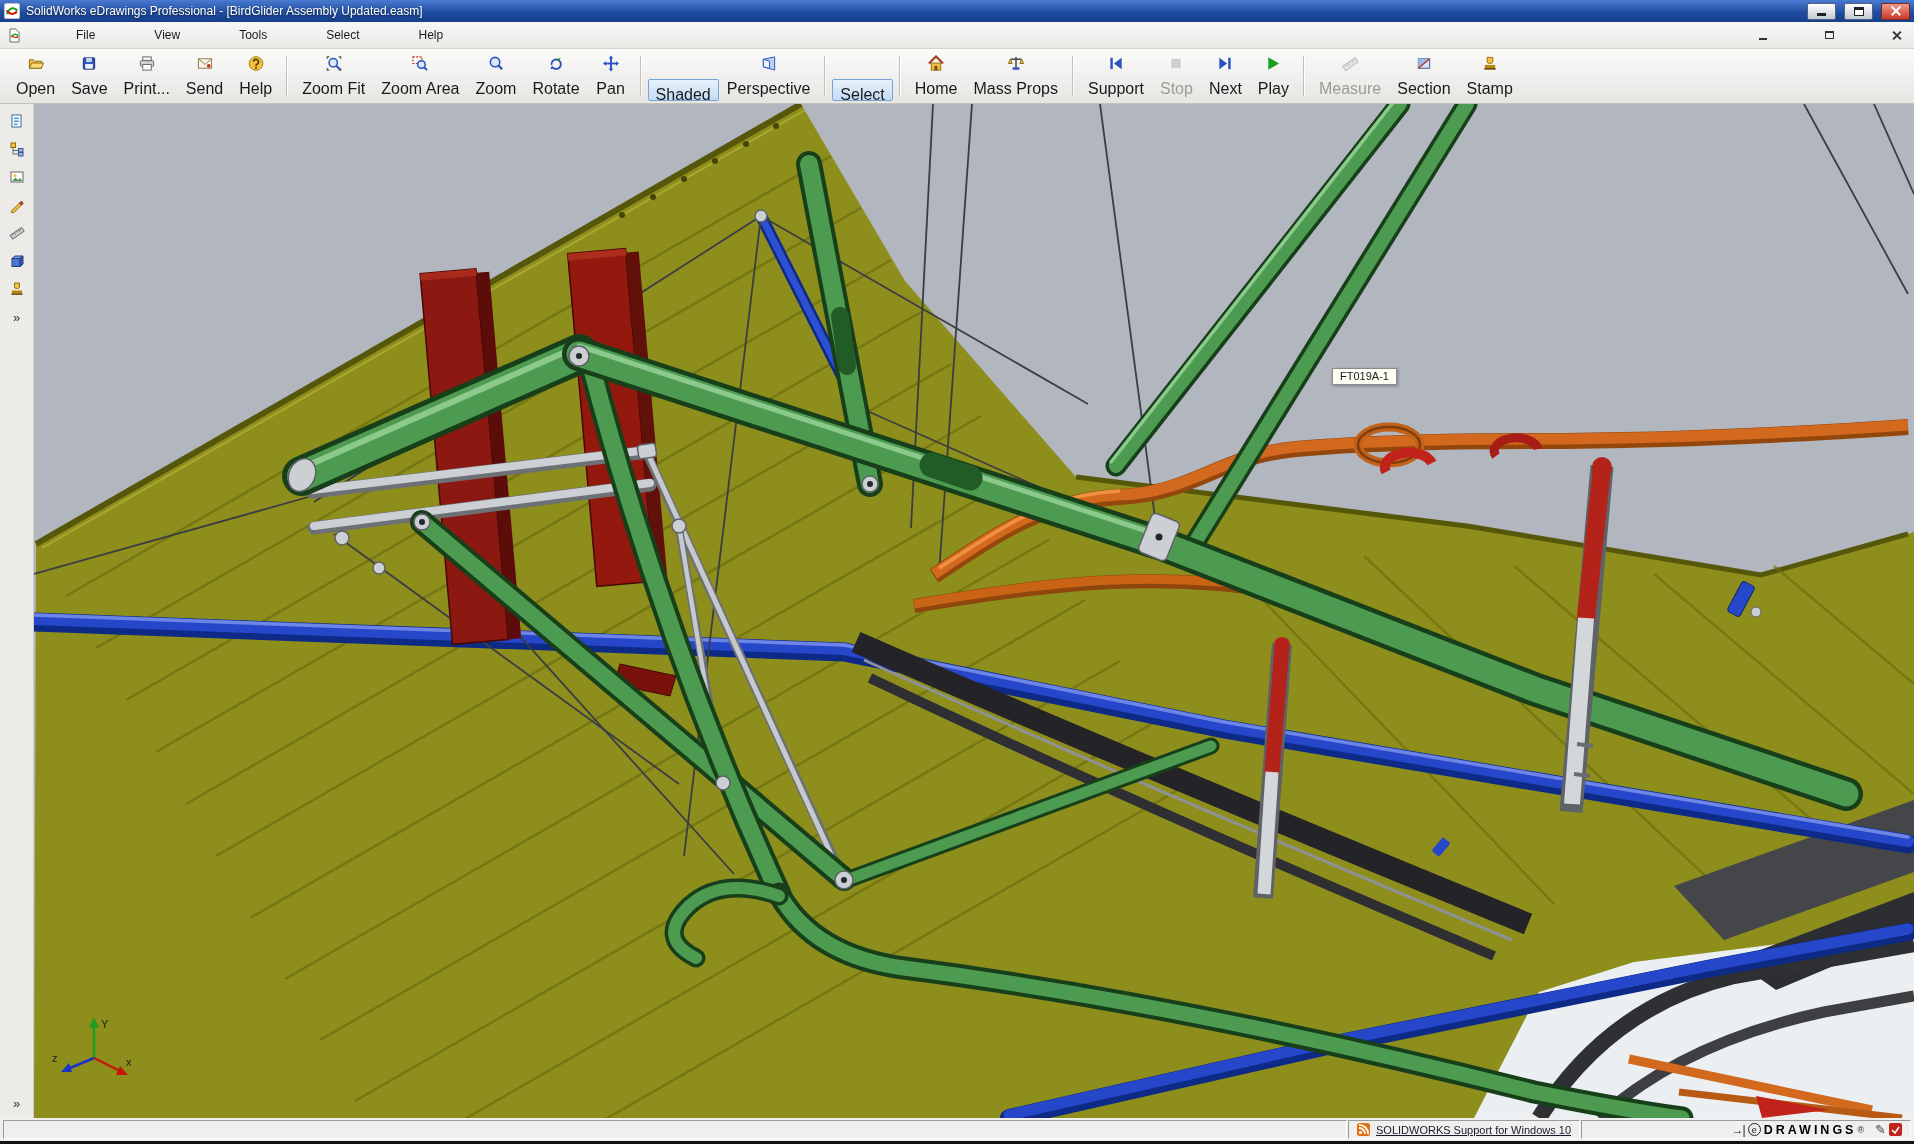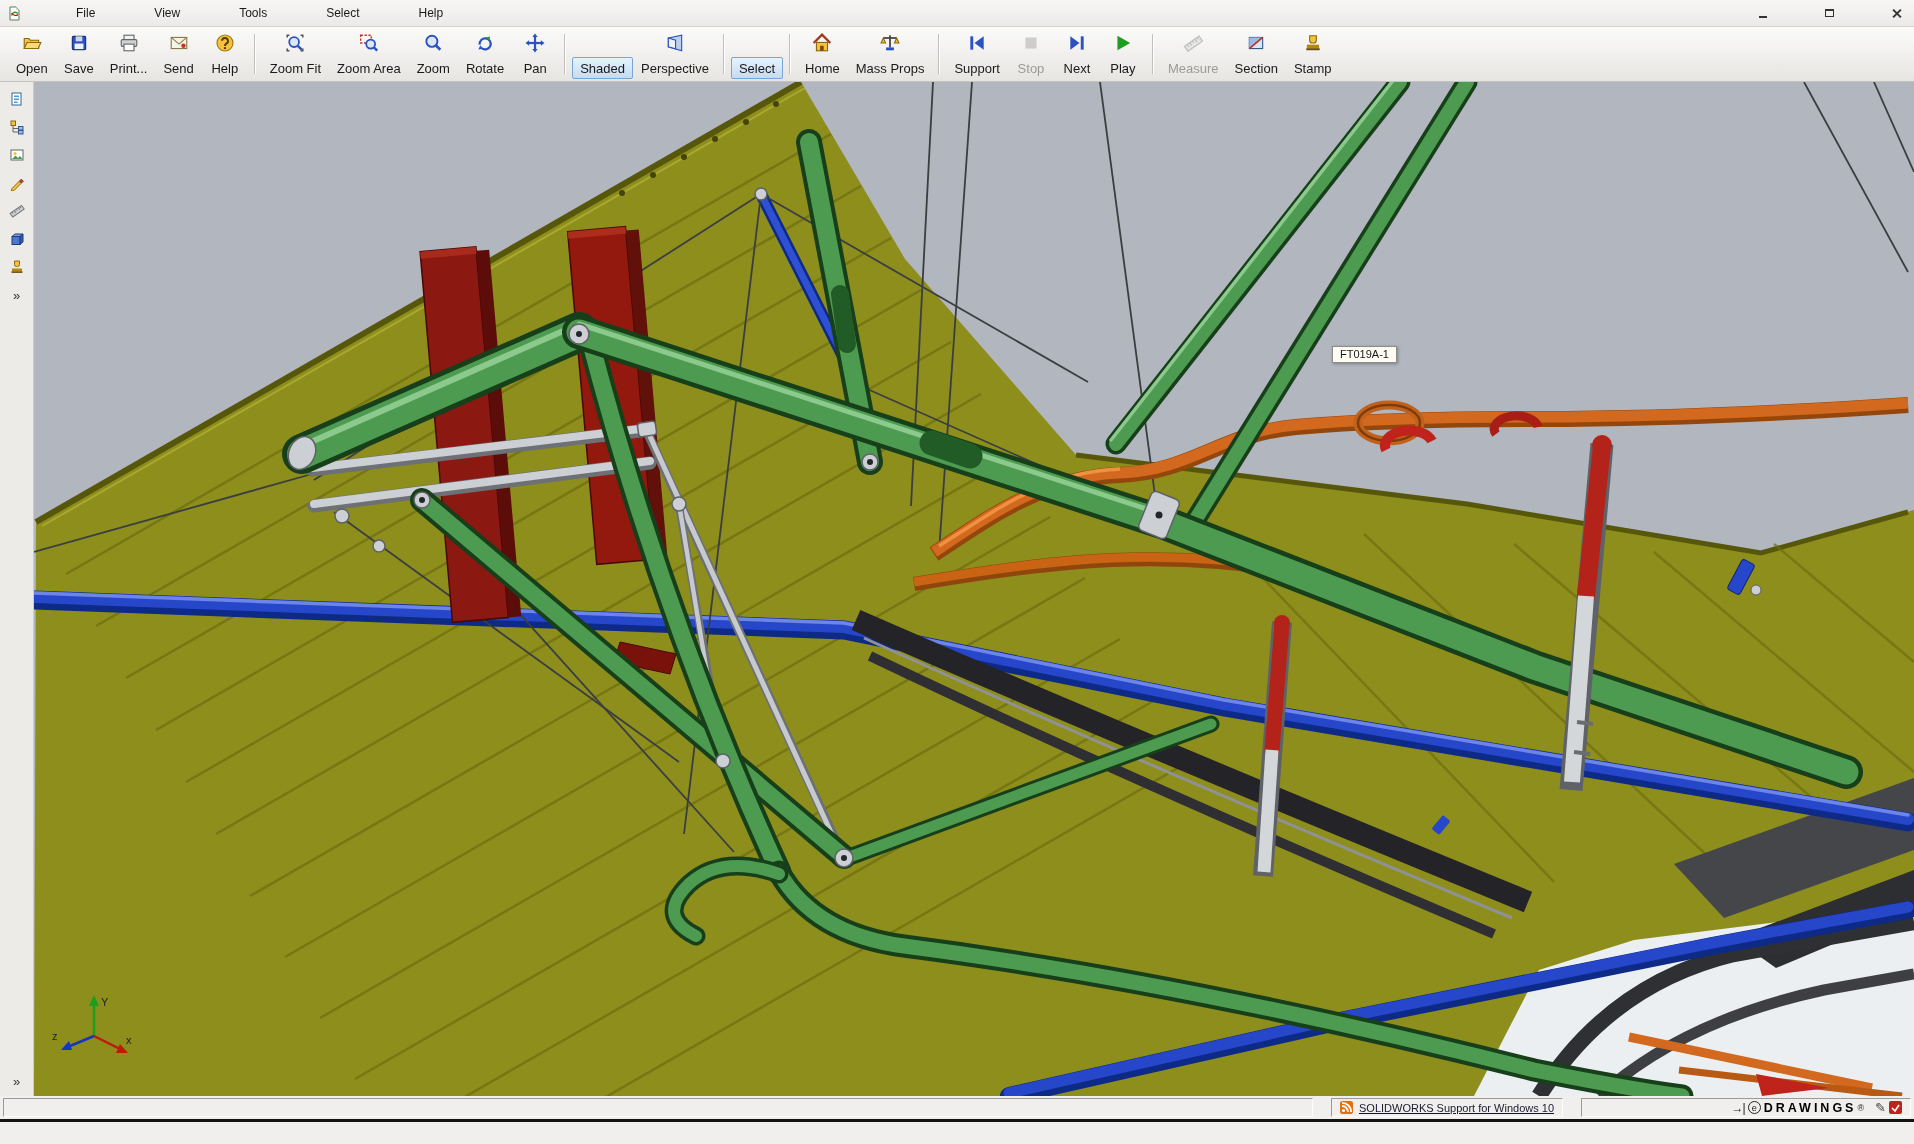--- a/index.html
+++ b/index.html
@@ -28,57 +28,75 @@
   .g-mmin { width:8px; height:2px; background:#333; margin-top:8px; }
   .g-mmax { width:9px; height:8px; border:1px solid #333; border-top-width:2px; }
   .g-mx { position:relative; width:9px; height:9px; }
   .g-mx::before,.g-mx::after { content:""; position:absolute; left:3.5px; top:-1px; width:2px; height:11px; background:#333; }
   .g-mx::before { transform:rotate(45deg);} .g-mx::after { transform:rotate(-45deg);}
 
   
   .toolbar { height:55px; background:linear-gradient(#fbfbfa,#e7e5e2); border-bottom:1px solid #c6c3bf; display:flex; align-items:stretch; padding:2px 2px 2px 8px; flex:0 0 auto; }
   .tgroup { display:flex; align-items:stretch; }
   .tsep { width:0; margin:5px 6px; border-left:1px solid #c2bfba; border-right:1px solid #ffffff; }
-  .tbtn { min-width:46px; padding:3px 7px 2px; display:flex; flex-direction:column; align-items:center; justify-content:flex-end; gap:8px; font-size:13px; color:#1a1a1a; border:1px solid transparent; border-radius:2px; cursor:default; }
+  .tbtn { min-width:46px; padding:3px 7px 2px; display:flex; flex-direction:column; align-items:center; justify-content:center; gap:8px; font-size:16px; color:#1a1a1a; border:1px solid transparent; border-radius:2px; cursor:default; }
   .tbtn.active { background:linear-gradient(#e9f2fc,#c3dcf4); border-color:#78a5d6;margin-top:28px; }
   .tbtn.disabled { color:#9b9b98; }
   .tbtn.disabled svg { opacity:.45; filter:grayscale(1); }
   .tbtn svg { display:block; }
 
   
   .main { display:flex; height:1014px; flex:0 0 auto; }
   .side-toolbar { width:34px; background:#edebe8; border-right:1px solid #cfccc7; display:flex; flex-direction:column; align-items:center; padding:5px 0 3px; gap:4px; }
   .sbtn { width:26px; height:24px; display:flex; align-items:center; justify-content:center; border:1px solid transparent; border-radius:2px; }
   .side-spacer { flex:1; }
   .chev { font-size:13px; color:#333; line-height:1; }
 
   .viewport { position:relative; flex:1; background:#b2b6bf; overflow:hidden; }
   svg.scene { position:absolute; inset:0; width:100%; height:100%; display:block; }
   .tooltip { position:absolute; left:1260px; top:264px; background:#fdfdf4; border:1px solid #8b8b8b; padding:1px 7px 2px; font-size:11px; color:#1a1a1a; box-shadow:1px 1px 3px rgba(0,0,0,.3); white-space:nowrap;margin-left:38px; }
   .triad { position:absolute; left:16px; bottom:26px; width:90px; height:78px; }
   .triad text { font-size:11px; fill:#222; font-family:"Liberation Sans",sans-serif; }
 
   
-  .statusbar { height:23px; background:#f0efed; display:flex; align-items:stretch; gap:18px; padding:2px 3px; font-size:11px; flex:0 0 auto; }
+  .statusbar { height:23px; background:#f0efed; display:flex; align-items:stretch; gap:1px; padding:2px 3px; font-size:11px; flex:0 0 auto; }
   .panel { border:1px solid; border-color:#9a9a98 #fdfdfd #fdfdfd #9a9a98; background:#f0efed; display:flex; align-items:center; padding:0 8px; gap:6px; }
   .panel.grow { flex:1; }
   .support-link { color:#1a1a2e; text-decoration:underline; white-space:nowrap; }
   .brandp { gap:3px; min-width:330px; justify-content:flex-end; }
   .brand-prefix { letter-spacing:-1px; color:#222; font-size:12px; }
   .e-circle { border:1.5px solid #222; border-radius:50%; width:13px; height:13px; display:inline-flex; align-items:center; justify-content:center; font-size:9px; color:#222; }
   .brand-name { letter-spacing:3px; font-size:12.5px; color:#000000; font-weight:bold; }
   .brand-reg { font-size:9px; color:#1a1a1a; margin-left:-2px; }
   .pencil { font-size:13px; color:#444; margin-left:8px; }
   .screen-edge { height:3px; background:#121212; flex:0 0 auto; }
 </style>
 </head>
 <body>
 
 <div class="app">
 
+  <div class="titlebar">
+    <svg width="16" height="16">
+        <rect width="16" height="16" rx="2" fill="#fff" stroke="#7a86a0"></rect>
+        <path d="M3 11 C6 4 10 4 13.5 7.5" stroke="#1e9e1e" stroke-width="2" fill="none"></path>
+        <path d="M2.5 7.5 C6 12 10 12 13 8.5" stroke="#c21807" stroke-width="2" fill="none"></path>
+      </svg>
+    <span class="title">SolidWorks eDrawings Professional - [BirdGlider Assembly Updated.easm]</span>
+    <span class="tspacer"></span>
+    <span class="winbtn">
+        <span class="g-min"></span>
+      </span>
+    <span class="winbtn">
+        <span class="g-max"></span>
+      </span>
+    <span class="winbtn close">
+        <span class="g-x"></span>
+      </span>
+  </div>
 
   <div class="menubar">
     <span class="menu-doc">
         <svg width="15" height="15">
           <path d="M3 1 h6 l3 3 v10 h-9 z" fill="#fff" stroke="#5a7a5a"></path>
           <path d="M9 1 l3 3 h-3 z" fill="#cfe0cf"></path>
           <path d="M4.5 9.5 C6 5.5 9 5.5 11 7.5" stroke="#1e9e1e" stroke-width="1.4" fill="none"></path>
           <path d="M4.5 7 C6.5 10 9.5 10 11 8.5" stroke="#c21807" stroke-width="1.2" fill="none"></path>
         </svg>
       </span>

